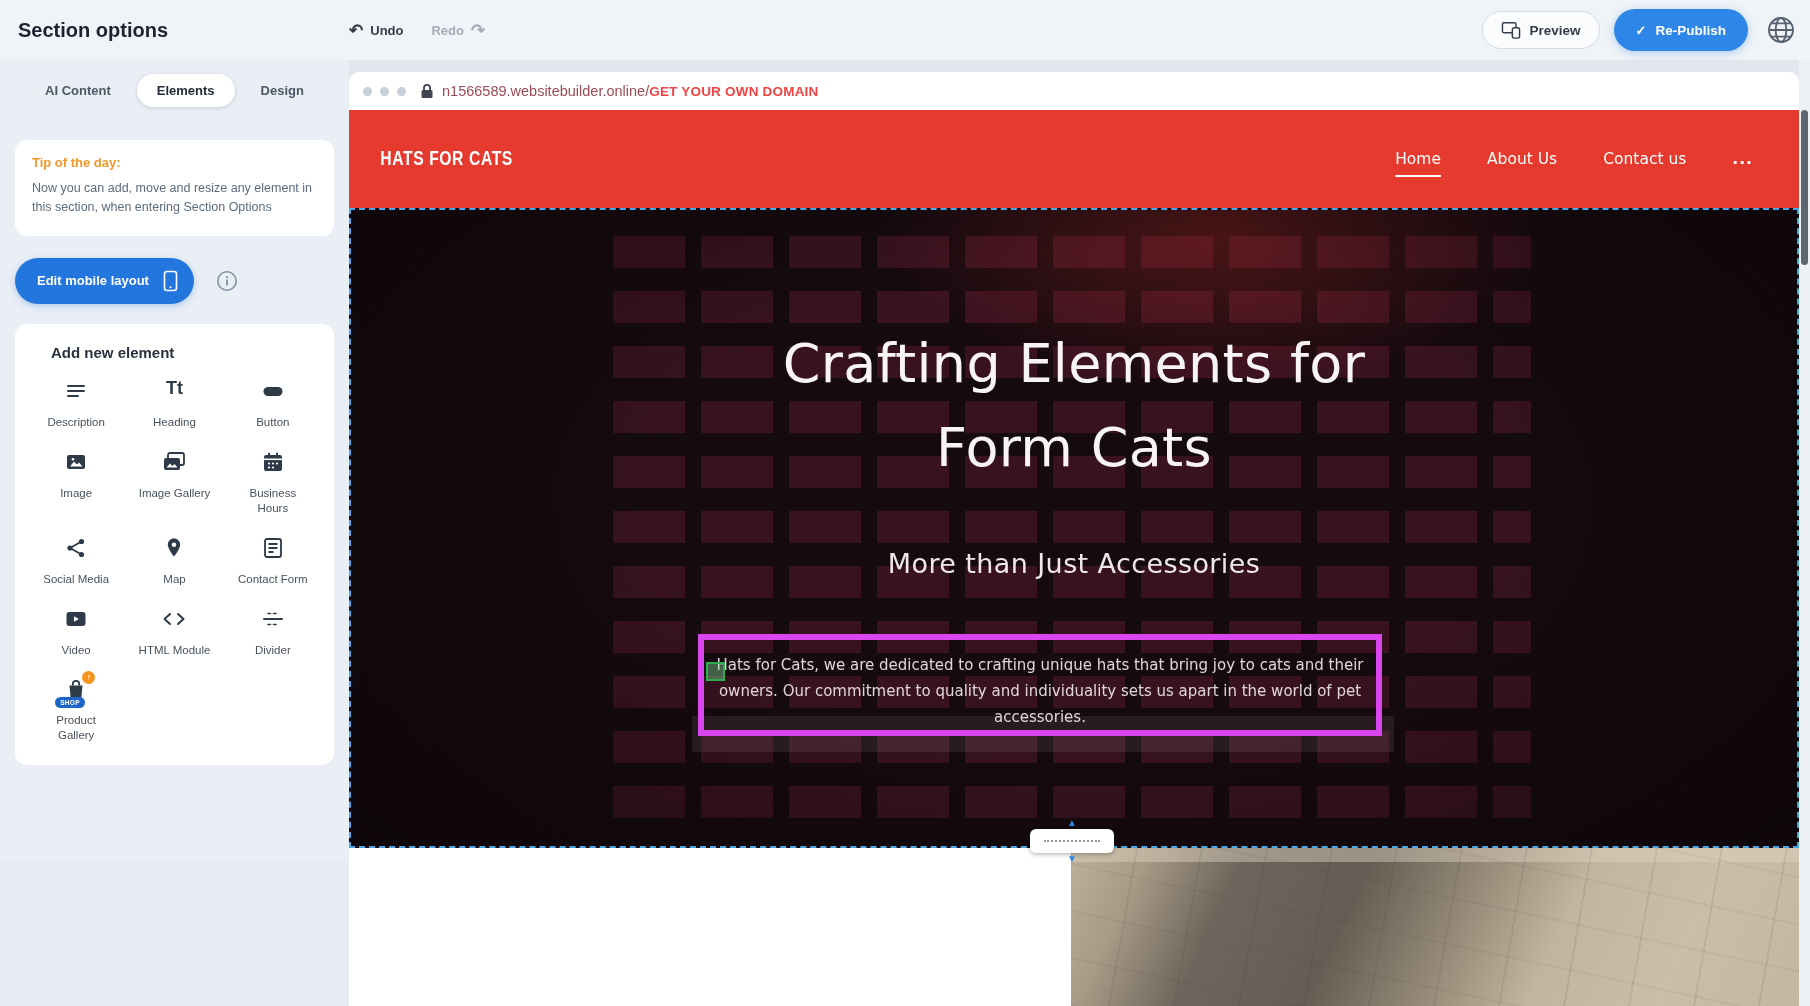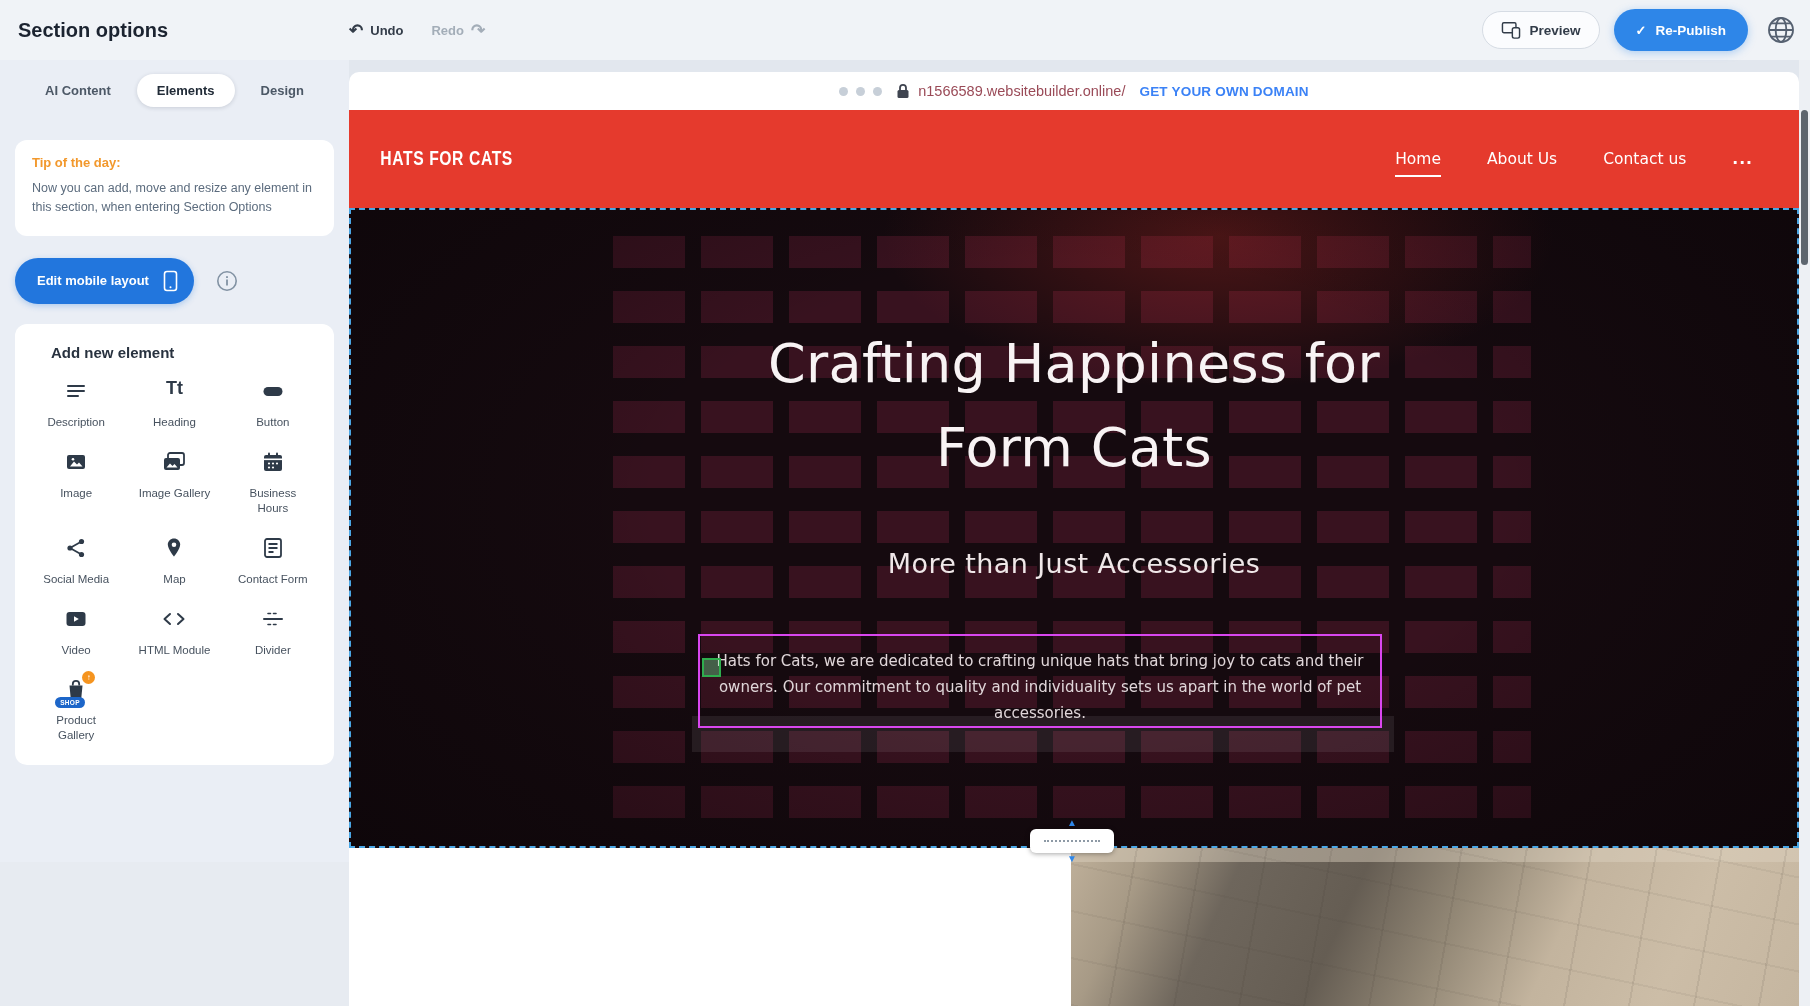--- a/index.html
+++ b/index.html
@@ -47,25 +47,25 @@
   .shop-pill { position:absolute; bottom:-3px; left:-9px; background:#1d66c9; color:#fff; font-size:6.5px; font-weight:700; padding:2px 5px; border-radius:7px; letter-spacing:.3px; }
   .upgrade-badge { position:absolute; top:-6px; right:-7px; width:13px; height:13px; border-radius:50%; background:#f5941f; color:#fff; font-size:8px; font-weight:700; display:flex; align-items:center; justify-content:center; }
 
   .sidebar-bottom { margin-top:auto; }
   .sidebar-divider { height:1px; background:#d3dae3; margin:0 15px 26px; }
   .done-btn { margin-left:15px; width:112px; height:40px; border-radius:20px; background:#2276dd; border:none; color:#fff; font-family:inherit; font-size:13.5px; font-weight:700; cursor:pointer; box-shadow:0 2px 6px rgba(34,118,221,.3); }
 
   
   .canvas { flex:1; background:#e2e7ee; padding-top:12px; position:relative; }
   .browser { width:1450px; height:934px; position:relative; }
-  .chrome { height:38px; background:#fff; border-radius:10px 10px 0 0; display:flex; align-items:center; padding:0 14px;justify-content:center; }
+  .chrome { height:38px; background:#fff; border-radius:10px 10px 0 0; display:flex; align-items:center; padding:0 14px; }
   .dots { display:flex; gap:8px; margin-right:14px; }
   .dot { width:9px; height:9px; border-radius:50%; background:#c7cfd8; }
   .url-text { font-size:14.5px; color:#9a4a57; margin-left:8px; }
-  .domain-cta { font-size:13.5px; font-weight:800; color:#3b82f6; margin-left:14px; letter-spacing:.2px; cursor:pointer; }
+  .domain-cta { font-size:13.5px; font-weight:800; color:#ef4444; letter-spacing:.2px; cursor:pointer; }
 
   .site { height:896px; background:#fff; position:relative; }
   .site-header { height:98px; background:#e53a2d; display:flex; align-items:center; padding:0 46px 0 30px; }
   .logo { color:#fff; font-size:16px; font-weight:800; letter-spacing:.6px; display:inline-block; transform:scale(.98,1.25); cursor:pointer; }
   .site-nav { margin-left:auto; display:flex; align-items:center; gap:46px; }
   .nav-item { color:#fff; font-size:15.5px; cursor:pointer; position:relative; font-family:"DejaVu Sans", sans-serif; }
   .nav-item.active::after { content:""; position:absolute; left:0; right:0; bottom:-9px; height:2px; background:#fff; }
   .nav-item.more { font-weight:700; letter-spacing:1px; }
 
   
@@ -74,21 +74,21 @@
     background-image:
       repeating-linear-gradient(to bottom, rgba(0,0,0,0) 0 32px, #150a0f 32px 55px),
       repeating-linear-gradient(to right, #38121f 0 72px, rgba(0,0,0,0) 72px 88px);
   }
   .hero-glow { position:absolute; inset:0; background:radial-gradient(480px 220px at 60% 4%, rgba(205,48,40,.30), rgba(0,0,0,0) 70%); pointer-events:none; }
   .hero-vignette { position:absolute; inset:0; background:radial-gradient(1100px 620px at 50% 46%, rgba(0,0,0,0) 38%, rgba(7,3,5,.55) 92%); pointer-events:none; }
   .hero-heading { position:absolute; top:112px; left:0; right:0; text-align:center; z-index:3; color:#f8f3f4; font-size:54px; font-weight:500; line-height:1.55; letter-spacing:.3px; font-family:"DejaVu Sans", sans-serif; cursor:pointer; }
   .hero-heading span { display:block; }
   .hero-subheading { position:absolute; top:338px; left:0; right:0; text-align:center; z-index:3; color:#efe7e8; font-size:27px; font-weight:500; letter-spacing:.4px; font-family:"DejaVu Sans", sans-serif; cursor:pointer; }
   .el-band { position:absolute; top:506px; left:341px; width:702px; height:36px; background:rgba(210,200,205,.10); z-index:2; }
-  .text-element { position:absolute; top:424px; left:calc(50% - 34px); transform:translateX(-50%); width:684px; min-height:89px; border:2px solid #d946ef; z-index:4; padding:13px 12px 0; cursor:pointer; }
+  .text-element { position:absolute; top:424px; left:calc(50% - 34px); transform:translateX(-50%); width:684px; min-height:89px; border:6px solid #d946ef; z-index:4; padding:13px 12px 0; cursor:pointer; }
   .text-element p { font-size:15px; line-height:1.72; color:#e0d6d9; text-align:center; font-family:"DejaVu Sans", sans-serif; }
   .resize-handle { position:absolute; left:2px; top:22px; width:19px; height:19px; background:rgba(140,225,160,.40); border:2px solid #2fae4e; z-index:5; cursor:pointer; }
   .drag-handle { position:absolute; bottom:-18px; left:calc(50% - 2px); transform:translateX(-50%); z-index:6; display:flex; flex-direction:column; align-items:center; gap:1px; cursor:row-resize; }
   .drag-arrow { color:#2e86e8; font-size:10px; line-height:1; }
   .drag-pill { width:84px; height:24px; background:#fff; border-radius:6px; box-shadow:0 1px 5px rgba(0,0,0,.35); display:flex; align-items:center; justify-content:center; }
   .drag-line { width:56px; border-top:2px dotted #8e9aa6; }
 
   
   .below { height:158px; display:flex; }
   .below-left { width:722px; background:#fff; }
@@ -365,21 +365,21 @@
               <span class="nav-item more">...</span>
             </nav>
           </header>
 
           <section class="hero">
             <div class="tile-grid"></div>
             <div class="hero-glow"></div>
             <div class="hero-vignette"></div>
 
             <h2 class="hero-heading">
-              <span>Crafting Happiness for</span>
+              <span>Crafting Elements for</span>
               <span>Form Cats</span>
             </h2>
             <h3 class="hero-subheading">More than Just Accessories</h3>
 
             <div class="el-band"></div>
 
             <div class="text-element">
               <span class="resize-handle"></span>
               <p>Hats for Cats, we are dedicated to crafting unique hats that bring joy to cats and their owners. Our commitment to quality and individuality sets us apart in the world of pet accessories.</p>
             </div>

